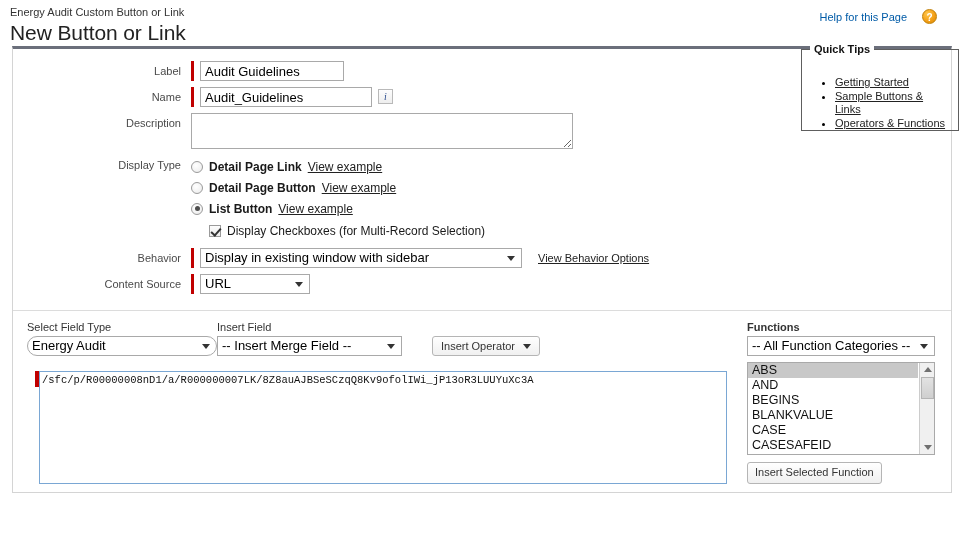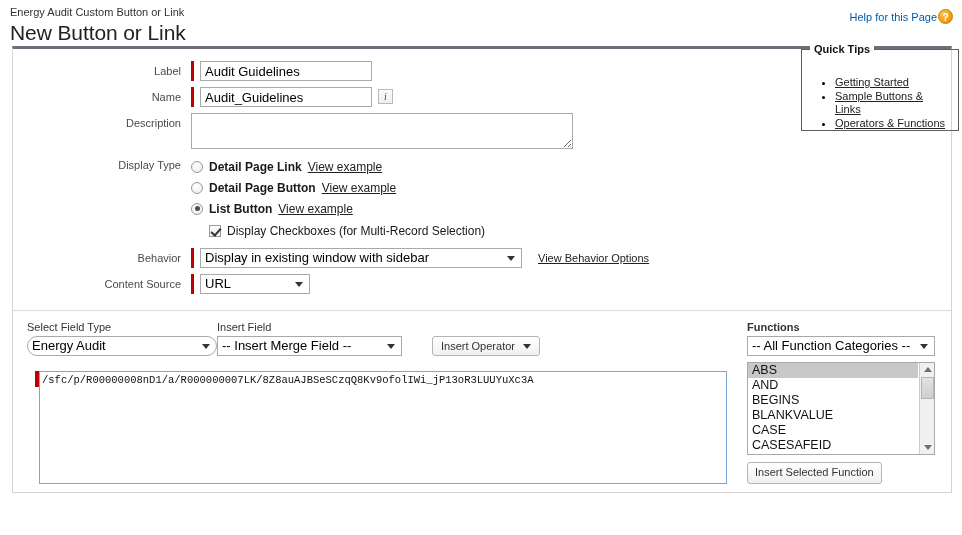--- a/index.html
+++ b/index.html
@@ -32,25 +32,25 @@
   .page-title {
     font-size: 21px;
     font-weight: normal;
     color: #222222;
     line-height: 26px;
     letter-spacing: -0.1px;
     margin-top: 1px;
   }
   .help-wrap {
     position: absolute;
-    right: 9px;
+    right: 25px;
     top: 9px;
     display: flex;
     align-items: center;
-    gap: 1px;
+    gap: 15px;
   }
   .help-link {
     font-size: 11px;
     color: #015ba7;
     text-decoration: none;
   }
   .help-icon {
     width: 15px; height: 15px;
     border-radius: 50%;
     background: radial-gradient(circle at 35% 30%, #ffc74d 0%, #f4a017 55%, #d98806 100%);
@@ -139,21 +139,21 @@
   .txt {
     font-family: "Liberation Sans", sans-serif;
     font-size: 13px;
     color: #000000;
     border: 1px solid #a9a9a9;
     padding: 1px 4px;
     height: 20px;
     box-sizing: border-box;
     background: #ffffff;
   }
-  .txt.w-label { width: 172px; }
+  .txt.w-label { width: 144px; }
   .txt.w-name  { width: 172px; }
   textarea.desc {
     font-family: "Liberation Sans", sans-serif;
     font-size: 13px;
     width: 382px;
     height: 36px;
     border: 1px solid #a9a9a9;
     resize: both;
     padding: 2px 4px;
     box-sizing: border-box;

